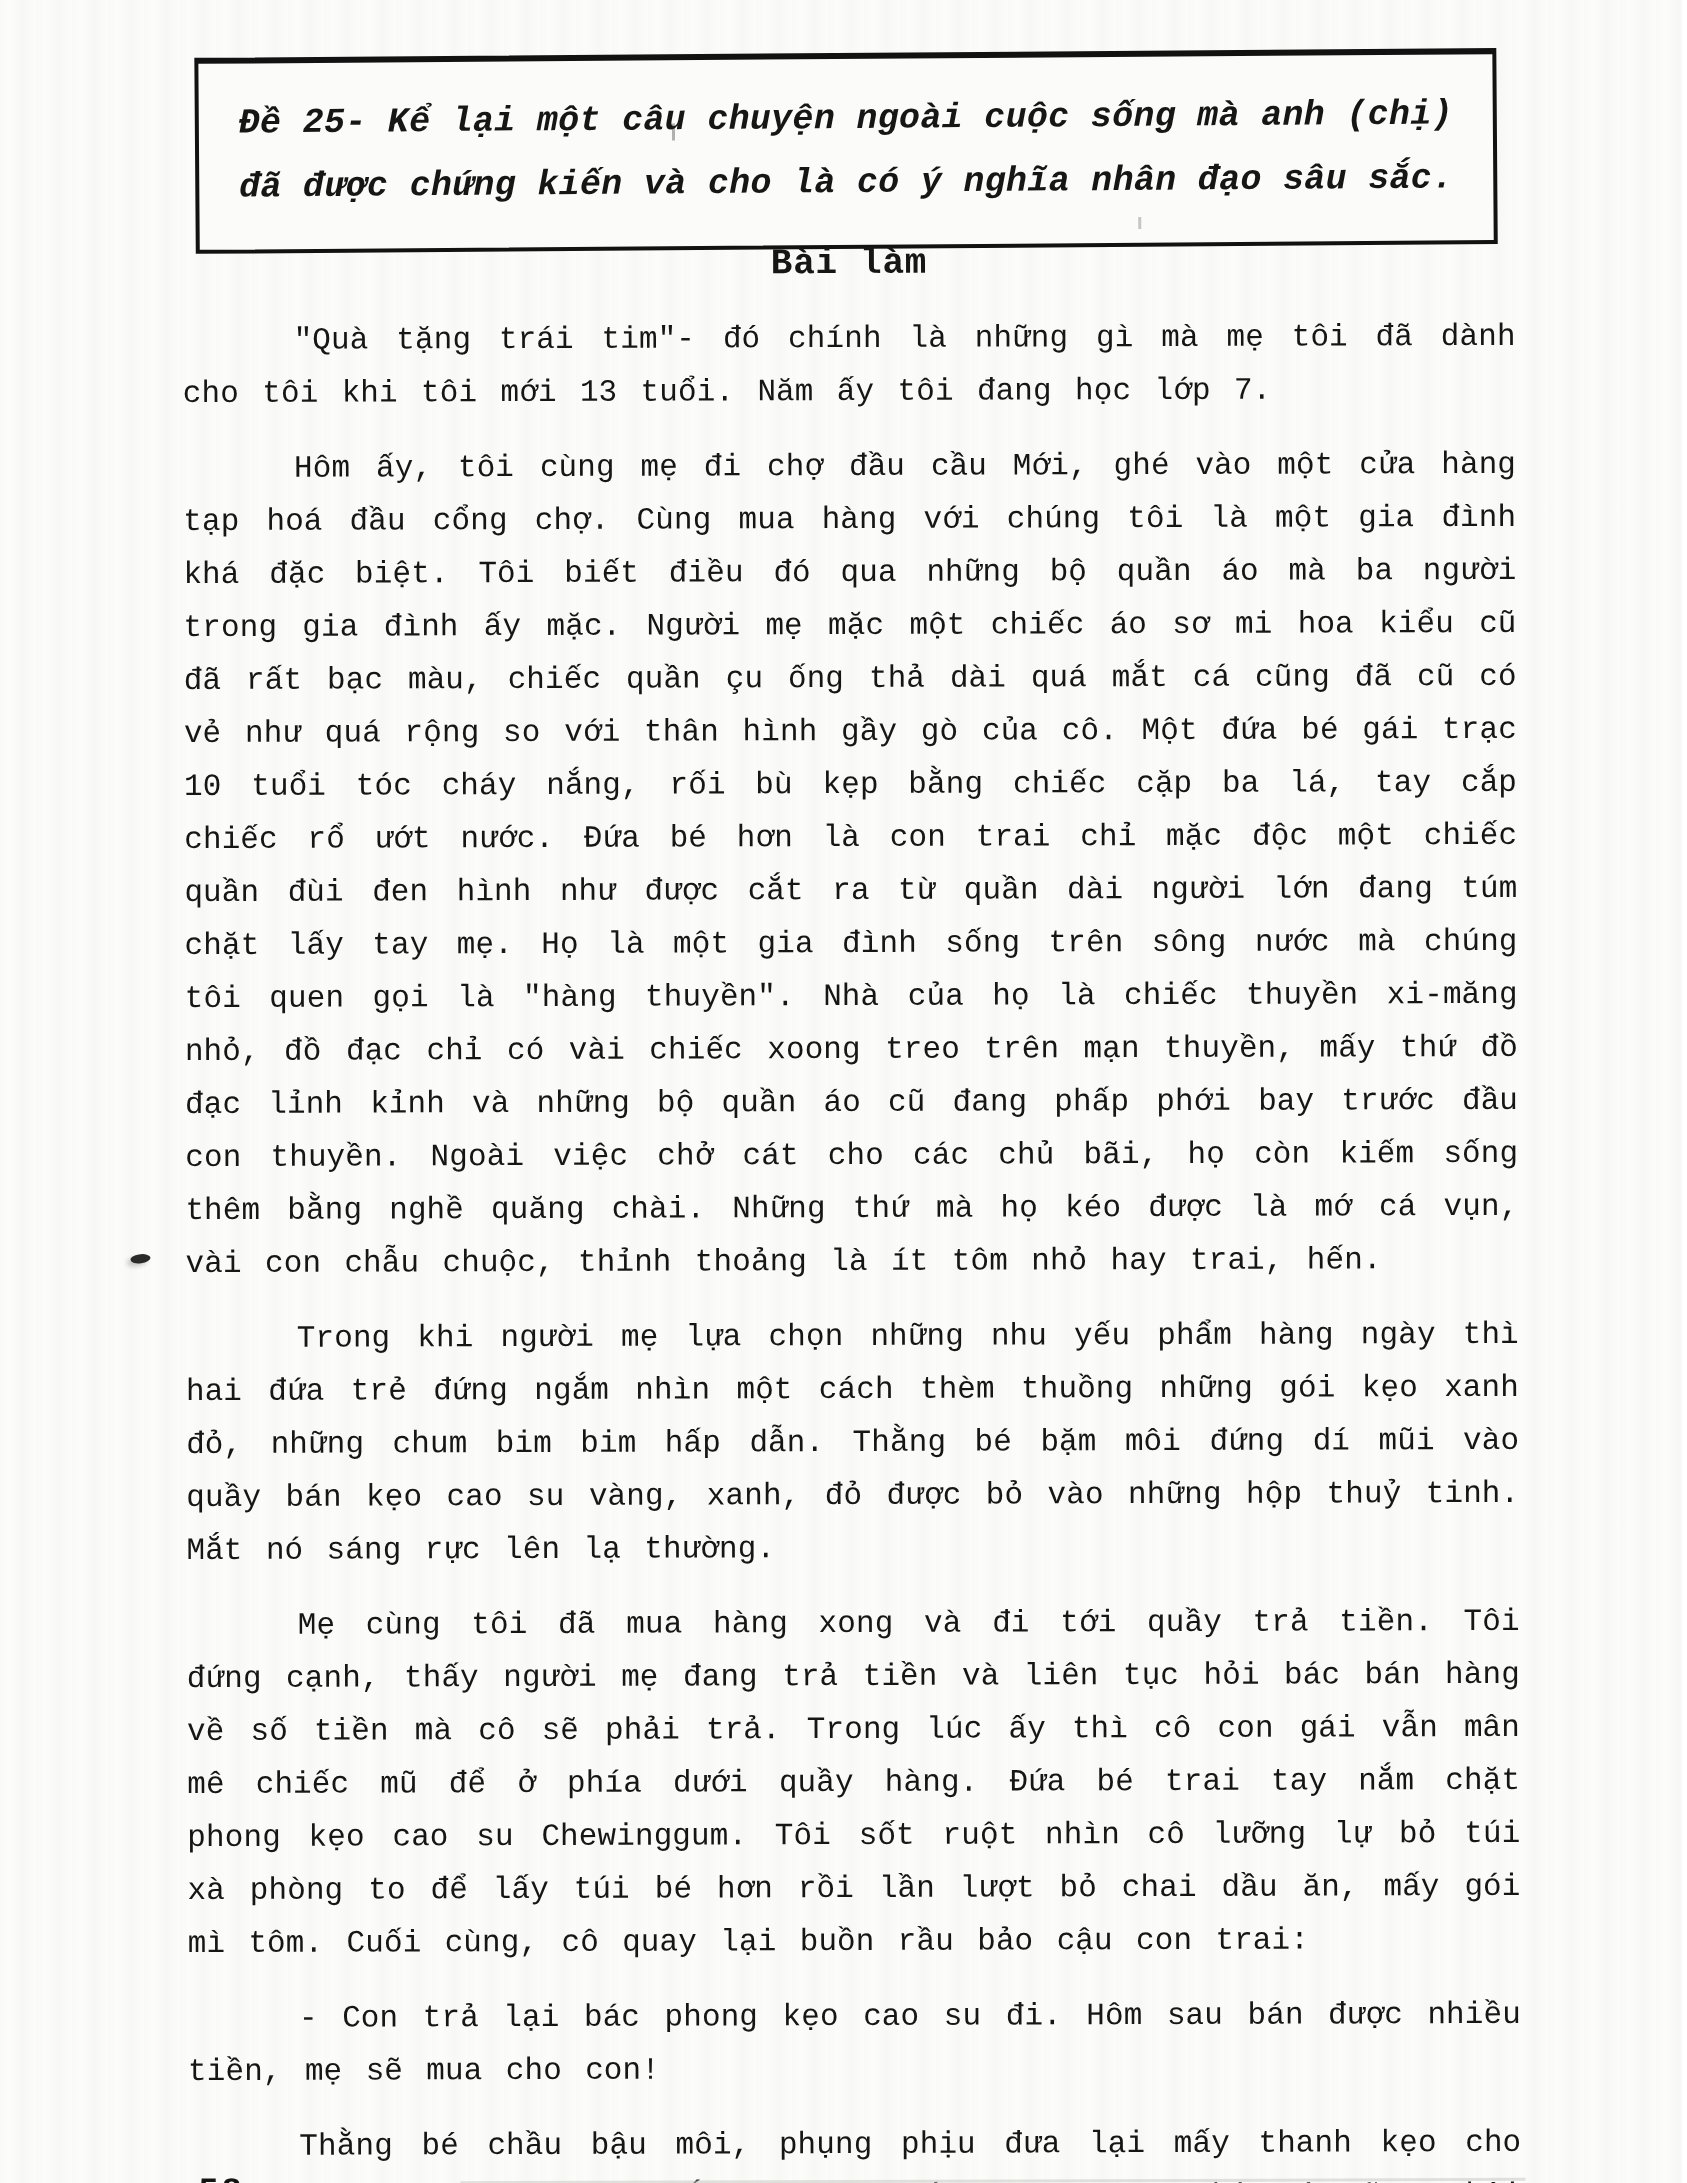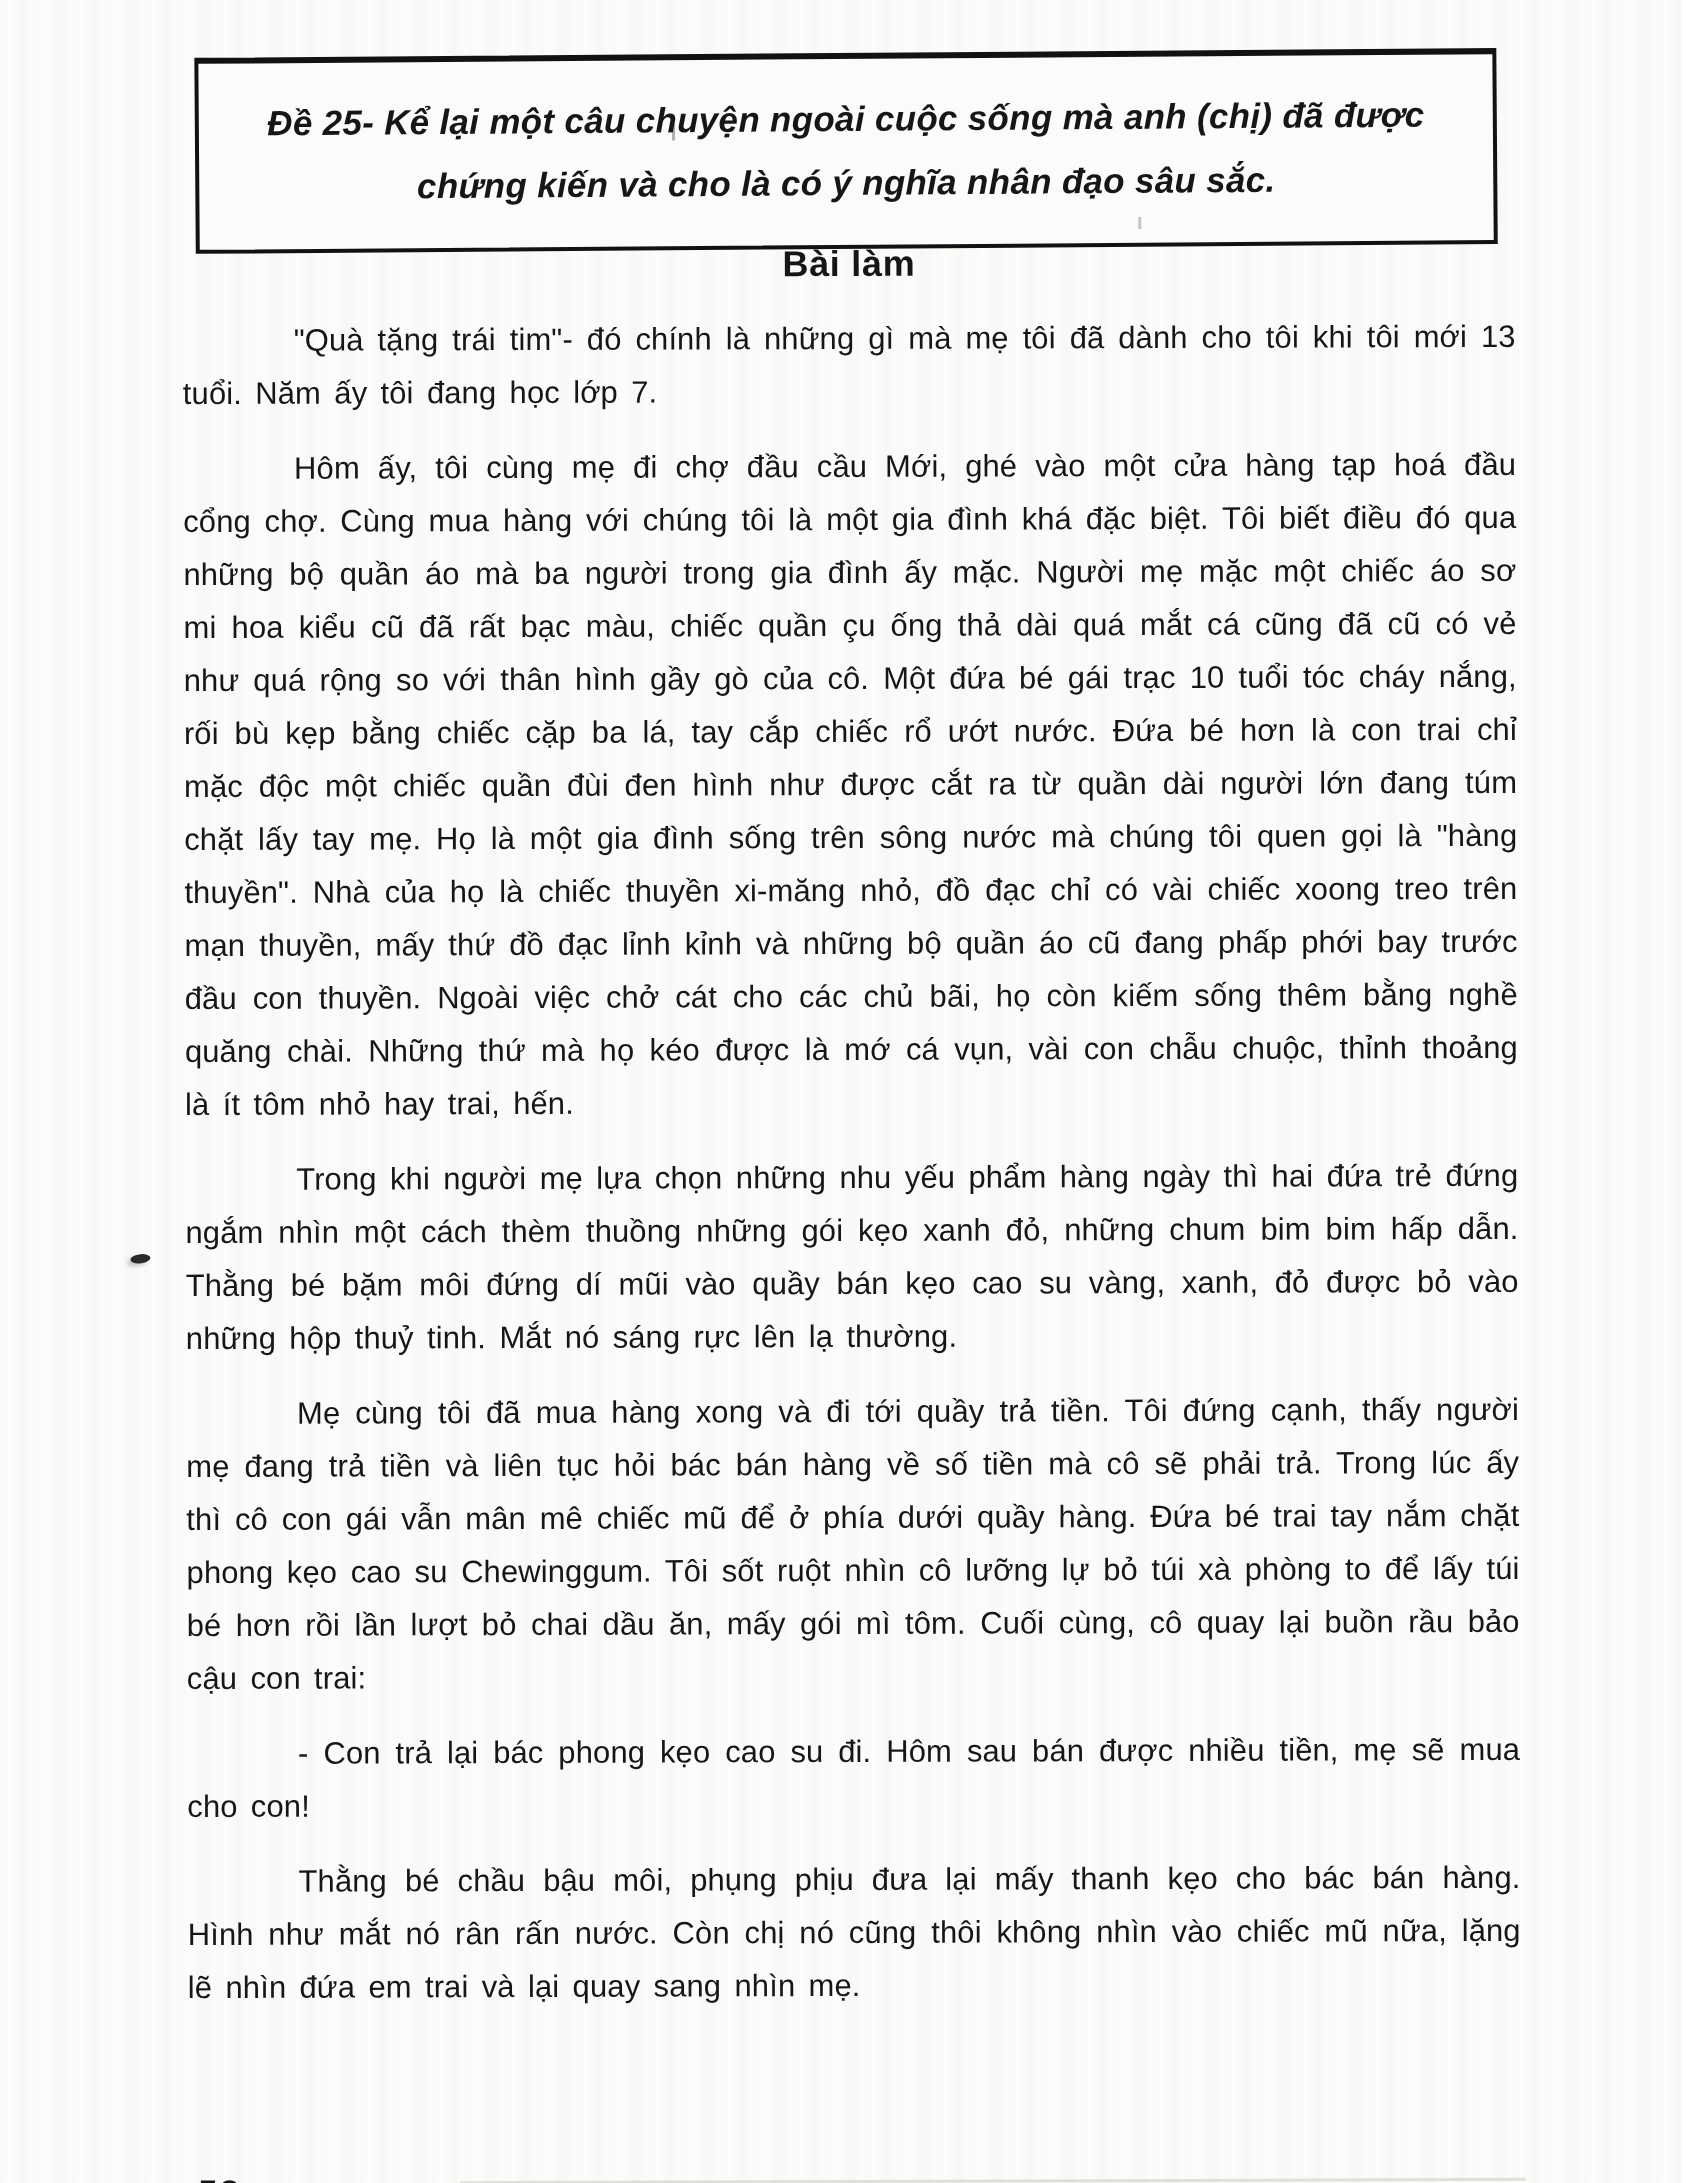--- a/index.html
+++ b/index.html
@@ -9,21 +9,21 @@
   }
   .page {
     position: relative;
     width: 1682px;
     height: 2183px;
     overflow: hidden;
     background:
       repeating-linear-gradient(90deg,
         rgba(0,0,0,0.012) 0px, rgba(0,0,0,0.0) 9.3px, rgba(0,0,0,0.018) 22.5px, rgba(0,0,0,0.0) 36px),
       #fcfcfa;
-    font-family: Liberation Sans, sans-serif;
+    font-family: Liberation Mono, monospace;
     color: #161616;
   }
   .content {
     position: absolute;
     left: 0; top: 0; width: 100%; height: 100%;
     transform: rotate(-0.18deg);
   }
   .prompt-box {
     position: absolute;
     left: 198px;

